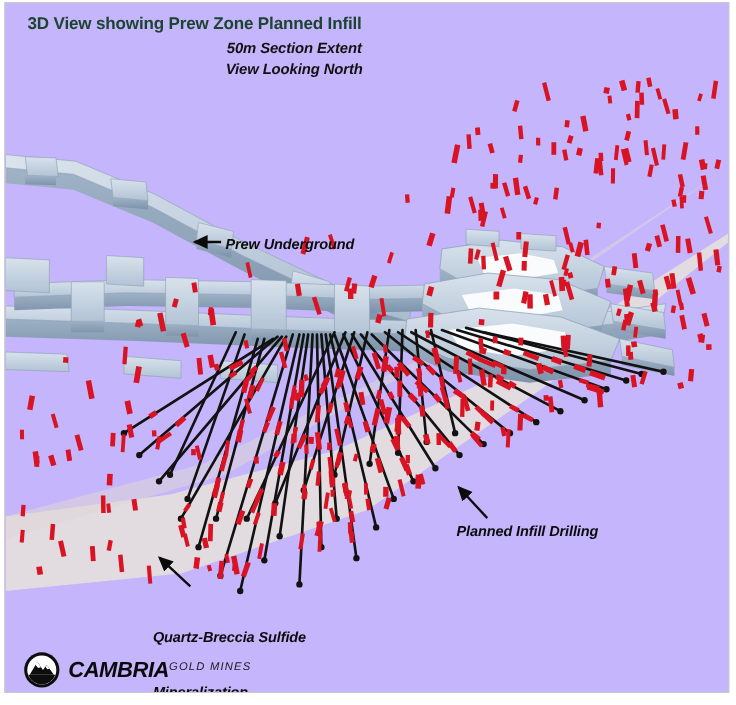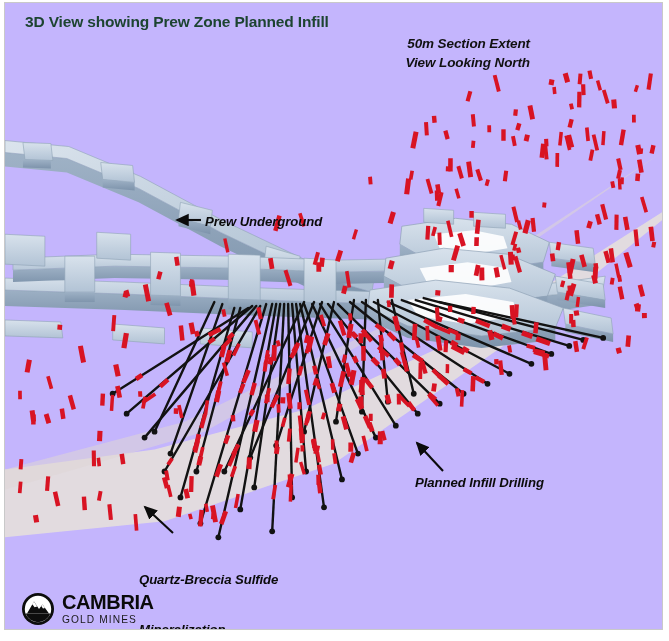--- a/index.html
+++ b/index.html
@@ -45,21 +45,21 @@
   }
   #main-title {
     margin: 0 0 3px 20px;
     font-size: 15.5px;
     font-weight: bold;
     color: #1d4431;
     letter-spacing: -0.15px;
   }
   .sub-title {
     margin: 0;
-    text-align: right;
+    text-align: center;
     padding-right: 132px;
     font-size: 13.5px;
     font-style: italic;
     font-weight: bold;
     color: #111111;
     line-height: 1.42;
     letter-spacing: -0.1px;
   }
 
   
@@ -116,21 +116,21 @@
   
   #logo-group {
     position: absolute;
     left: 16px;
     top: 589px;
     z-index: 38;
     display: flex;
     align-items: center;
     gap: 7px;
   }
-  #logo-wordmark { display: flex; flex-direction: column; line-height: 1; }
+  #logo-wordmark { display: flex; flex-direction: row; line-height: 1; font-style: italic; }
   #logo-name {
     font-size: 20px;
     font-weight: bold;
     color: #0a0a0a;
     letter-spacing: -0.4px;
   }
   #logo-tagline {
     font-size: 10.2px;
     color: #1a1a1a;
     letter-spacing: 1.1px;

